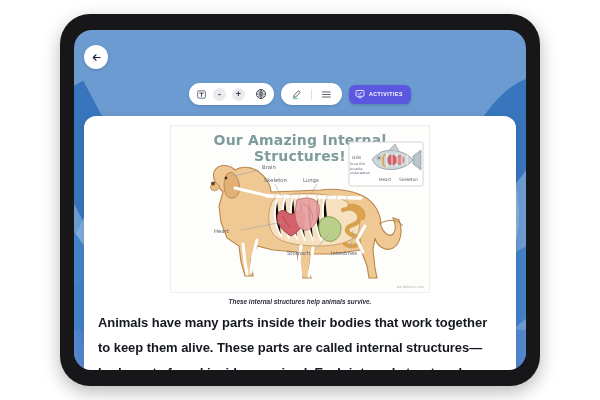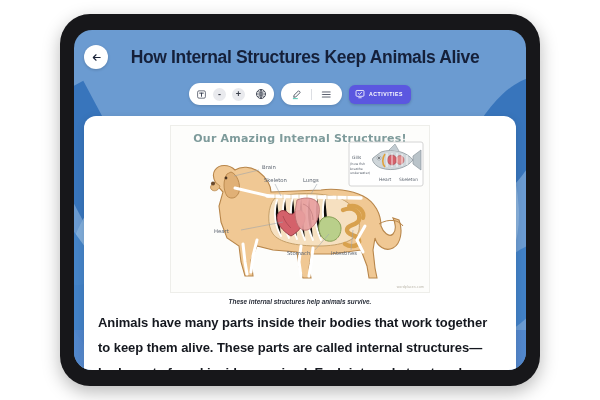--- a/index.html
+++ b/index.html
@@ -151,21 +151,21 @@
     position: relative;
     width: 260px;
     height: 168px;
     margin: 0 auto;
     background: #fdfdfb;
     border: 1px solid #eeeeea;
   }
   .ws-title {
     text-align: center;
     margin-top: 6px;
-    font-size: 11px;
+    font-size: 14px;
     font-weight: 700;
     color: #7e9b9b;
     letter-spacing: .2px;
     font-family: "DejaVu Sans", sans-serif;
   }
   .ws-svg { position: absolute; left: 0; top: 0; }
   .watermark {
     position: absolute;
     right: 5px; bottom: 3px;
     font-size: 3.4px;
@@ -207,21 +207,20 @@
         <div class="leaf l8"></div>
         <div class="bottom-glow"></div>
       </div>
 
       <div class="header">
         <div class="back-btn">
           <svg width="11" height="11" viewBox="0 0 24 24" fill="none">
             <path d="M20 12H5M5 12l6-6M5 12l6 6" stroke="#1b2438" stroke-width="2.4" stroke-linecap="round" stroke-linejoin="round"></path>
           </svg>
         </div>
-        <div class="page-title">How Internal Structures Keep Animals Alive</div>
       </div>
 
       <div class="toolbar">
 
         <div class="pill pill-a">
           <span class="tool">
             <svg width="11" height="11" viewBox="0 0 24 24" fill="none">
               <rect x="3.5" y="4" width="17" height="16" rx="3" stroke="#30384a" stroke-width="1.5"></rect>
               <path d="M8 9h8M12 9v7" stroke="#30384a" stroke-width="2" stroke-linecap="round"></path>
             </svg>

